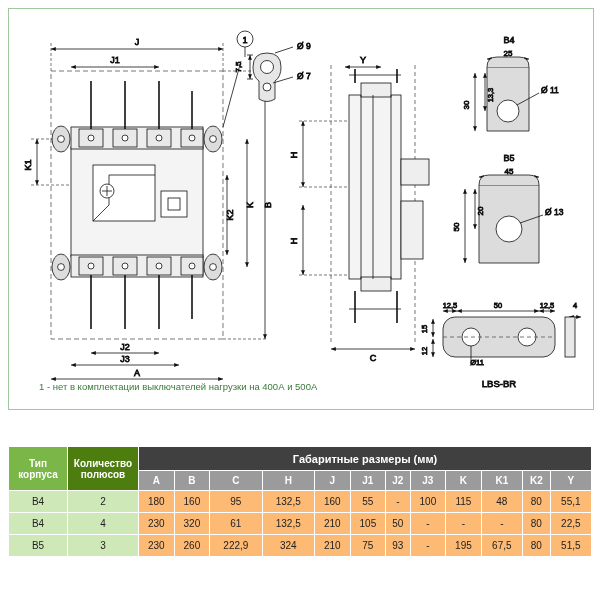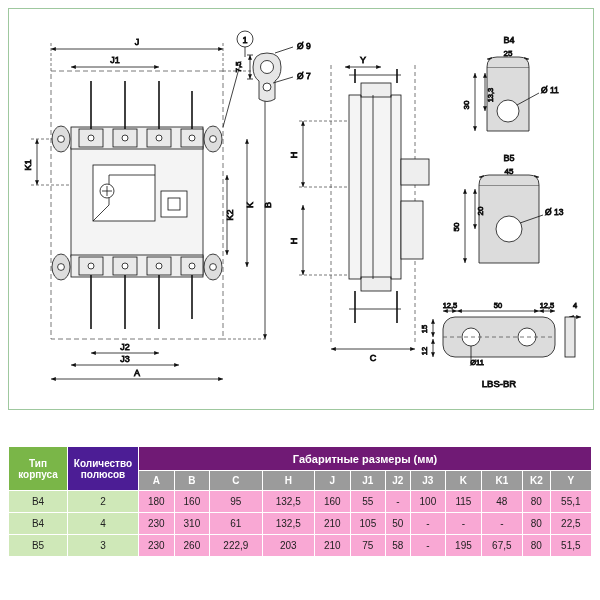--- a/index.html
+++ b/index.html
@@ -30,26 +30,26 @@
     border-collapse:collapse;
     font-size:10px;
   }
   .table th,.table td{
     border:1px solid #ffffff;
     text-align:center;
     vertical-align:middle;
     padding:0;
   }
   .hdr-dark{background:#7ab648;color:#ffffff;font-weight:bold;}
-  .hdr-mid{background:#4c1d95;color:#ffffff;font-weight:bold;}
+  .hdr-mid{background:#4d7c0f;color:#ffffff;font-weight:bold;}
   .hdr-grey{background:#9b9b9b;color:#ffffff;font-weight:bold;}
-  .hdr-main{background:#701a75;color:#ffffff;font-weight:bold;font-size:11px;}
+  .hdr-main{background:#404040;color:#ffffff;font-weight:bold;font-size:11px;}
   .cell-type{background:#cfe8b8;color:#222;}
   .cell-pole{background:#cfe8b8;color:#222;}
-  .cell-val{background:#f9a8d4;color:#222;}
+  .cell-val{background:#fdba74;color:#222;}
   .table tr{height:22px;}
   .table .h1{height:24px;}
   .table .h2{height:20px;}
 
   
   svg text{font-family:"Liberation Sans", sans-serif;}
 </style>
 </head>
 <body>
 
@@ -268,20 +268,21 @@
         <line x1="424" y1="310" x2="424" y2="328" marker-start="url(#arS)" marker-end="url(#ar)"></line>
         <text x="418" y="320" font-size="7.5" fill="#111" text-anchor="middle" transform="rotate(-90 418 320)">15</text>
         <line x1="424" y1="330" x2="424" y2="348" marker-start="url(#arS)" marker-end="url(#ar)"></line>
         <text x="418" y="342" font-size="7.5" fill="#111" text-anchor="middle" transform="rotate(-90 418 342)">12</text>
         <line x1="462" y1="337" x2="462" y2="352"></line>
         <text x="468" y="356" font-size="7.5" fill="#111" text-anchor="middle">Ø11</text>
         <text x="490" y="378" font-size="9.5" fill="#111" text-anchor="middle">LBS-BR</text>
       </g>
     </svg>
 
+    <div class="note">1 - нет в комплектации выключателей нагрузки на 400А и 500А</div>
   </div>
 
   <table class="table">
     <thead>
       <tr class="h1">
         <th class="hdr-dark" rowspan="2" style="width:58px;">
           <div>Тип</div>
           <div>корпуса</div>
         </th>
         <th class="hdr-mid" rowspan="2" style="width:70px;">
@@ -319,42 +320,42 @@
         <td class="cell-val">100</td>
         <td class="cell-val">115</td>
         <td class="cell-val">48</td>
         <td class="cell-val">80</td>
         <td class="cell-val">55,1</td>
       </tr>
       <tr>
         <td class="cell-type">B4</td>
         <td class="cell-pole">4</td>
         <td class="cell-val">230</td>
-        <td class="cell-val">310</td>
+        <td class="cell-val">320</td>
         <td class="cell-val">61</td>
         <td class="cell-val">132,5</td>
         <td class="cell-val">210</td>
         <td class="cell-val">105</td>
         <td class="cell-val">50</td>
         <td class="cell-val">-</td>
         <td class="cell-val">-</td>
         <td class="cell-val">-</td>
         <td class="cell-val">80</td>
         <td class="cell-val">22,5</td>
       </tr>
       <tr>
         <td class="cell-type">B5</td>
         <td class="cell-pole">3</td>
         <td class="cell-val">230</td>
         <td class="cell-val">260</td>
         <td class="cell-val">222,9</td>
-        <td class="cell-val">203</td>
+        <td class="cell-val">324</td>
         <td class="cell-val">210</td>
         <td class="cell-val">75</td>
-        <td class="cell-val">58</td>
+        <td class="cell-val">93</td>
         <td class="cell-val">-</td>
         <td class="cell-val">195</td>
         <td class="cell-val">67,5</td>
         <td class="cell-val">80</td>
         <td class="cell-val">51,5</td>
       </tr>
     </tbody>
   </table>
 
 </div>

